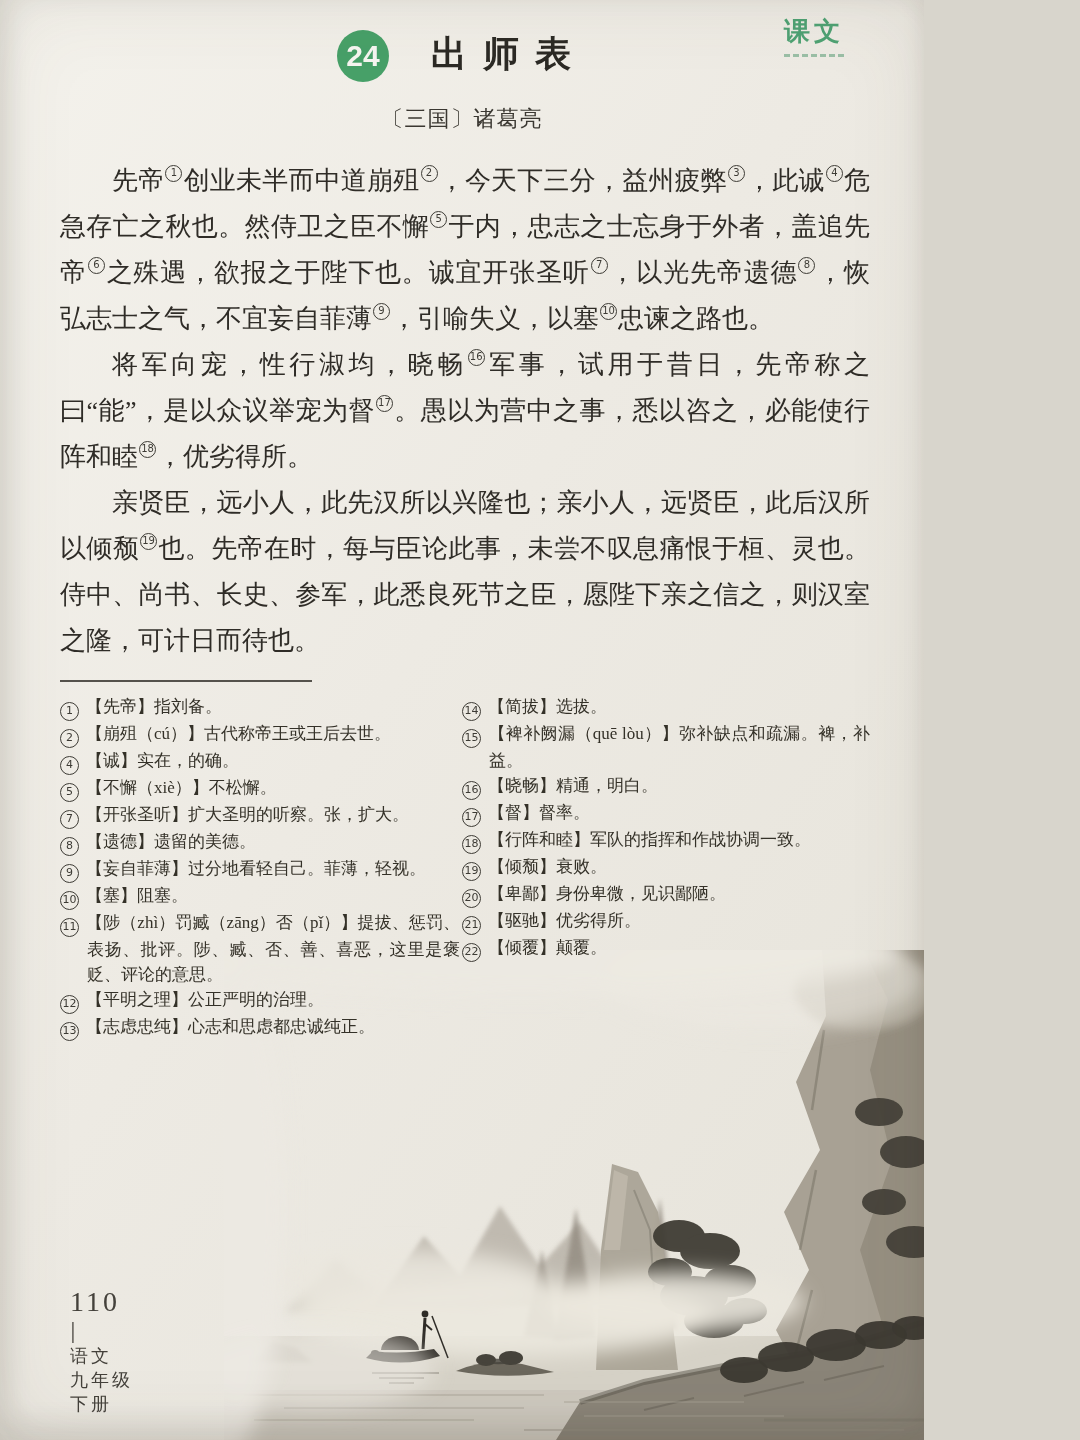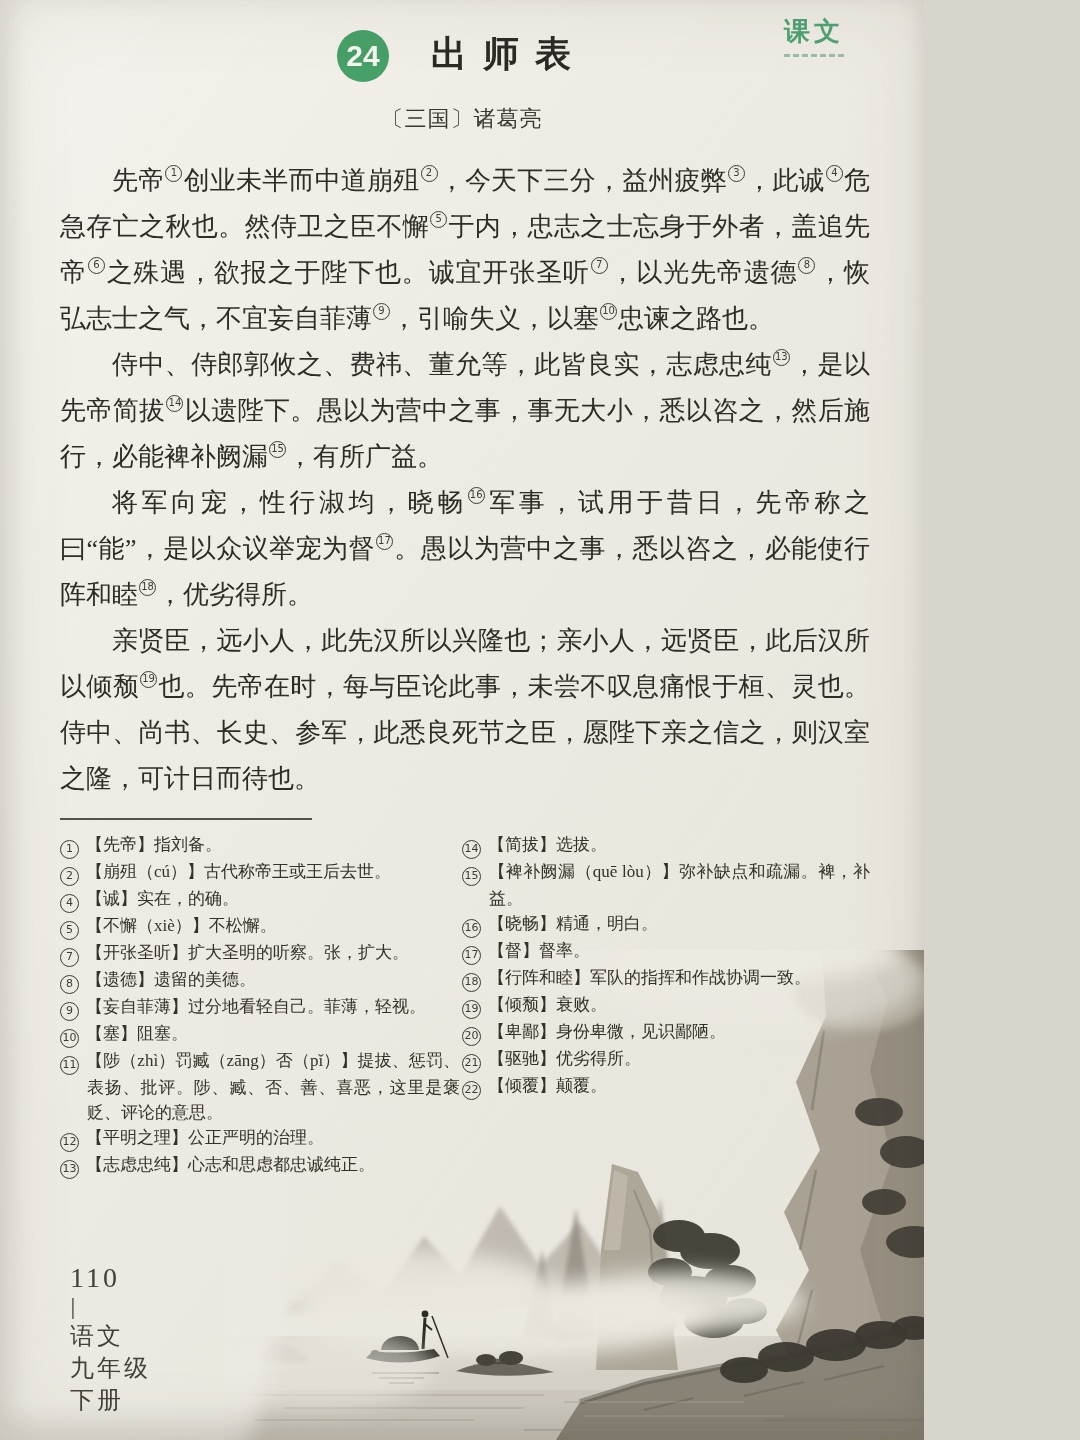--- a/index.html
+++ b/index.html
@@ -51,21 +51,21 @@
   .fn-right{flex:1;padding-left:2px;}
   .note{
     font-size:17px;line-height:25px;color:#343128;
     padding-left:27px;text-indent:-27px;text-align:justify;
   }
 
   
   .footer{position:absolute;left:50px;bottom:24px;display:flex;align-items:baseline;z-index:3;color:#44413b;flex-direction:column;}
   .footer .page-num{font-size:28px;letter-spacing:3px;}
   .footer .vbar{margin:0 24px 0 20px;font-size:22px;color:#73706a;font-family:"Liberation Sans",sans-serif;}
-  .footer .meta{font-size:24px;letter-spacing:3px;margin-right:36px;}
+  .footer .meta{font-size:18px;letter-spacing:3px;margin-right:36px;}
 
   
   .painting{position:absolute;right:0;bottom:0;width:700px;height:490px;z-index:1;}
 </style>
 </head>
 <body>
 
 <div class="page">
 
   <div class="header-tag">
@@ -75,21 +75,20 @@
 
   <div class="title-row">
     <span class="lesson-num">24</span>
     <h1 class="title">出师表</h1>
   </div>
 
   <div class="author">〔三国〕诸葛亮</div>
 
   <div class="text-body" id="text-body">
       <p class="para">先帝<sup class="cn">1</sup>创业未半而中道崩殂<sup class="cn">2</sup>，今天下三分，益州疲弊<sup class="cn">3</sup>，此诚<sup class="cn">4</sup>危急存亡之秋也。然侍卫之臣不懈<sup class="cn">5</sup>于内，忠志之士忘身于外者，盖追先帝<sup class="cn">6</sup>之殊遇，欲报之于陛下也。诚宜开张圣听<sup class="cn">7</sup>，以光先帝遗德<sup class="cn">8</sup>，恢弘志士之气，不宜妄自菲薄<sup class="cn">9</sup>，引喻失义，以塞<sup class="cn">10</sup>忠谏之路也。</p>
-      <p class="para">侍中、侍郎郭攸之、费祎、董允等，此皆良实，志虑忠纯<sup class="cn">13</sup>，是以先帝简拔<sup class="cn">14</sup>以遗陛下。愚以为营中之事，事无大小，悉以咨之，然后施行，必能裨补阙漏<sup class="cn">15</sup>，有所广益。</p>
       <p class="para">将军向宠，性行淑均，晓畅<sup class="cn">16</sup>军事，试用于昔日，先帝称之曰“能”，是以众议举宠为督<sup class="cn">17</sup>。愚以为营中之事，悉以咨之，必能使行阵和睦<sup class="cn">18</sup>，优劣得所。</p>
       <p class="para">亲贤臣，远小人，此先汉所以兴隆也；亲小人，远贤臣，此后汉所以倾颓<sup class="cn">19</sup>也。先帝在时，每与臣论此事，未尝不叹息痛恨于桓、灵也。侍中、尚书、长史、参军，此悉良死节之臣，愿陛下亲之信之，则汉室之隆，可计日而待也。</p>
     </div>
 
   <div class="divider"></div>
 
   <div class="footnotes">
     <div class="fn-col fn-left" id="fn-left">
         <div class="note"><span class="cn">1</span><span>【先帝】指刘备。</span></div>
         <div class="note"><span class="cn">2</span><span>【崩殂（cú）】古代称帝王或王后去世。</span></div>

